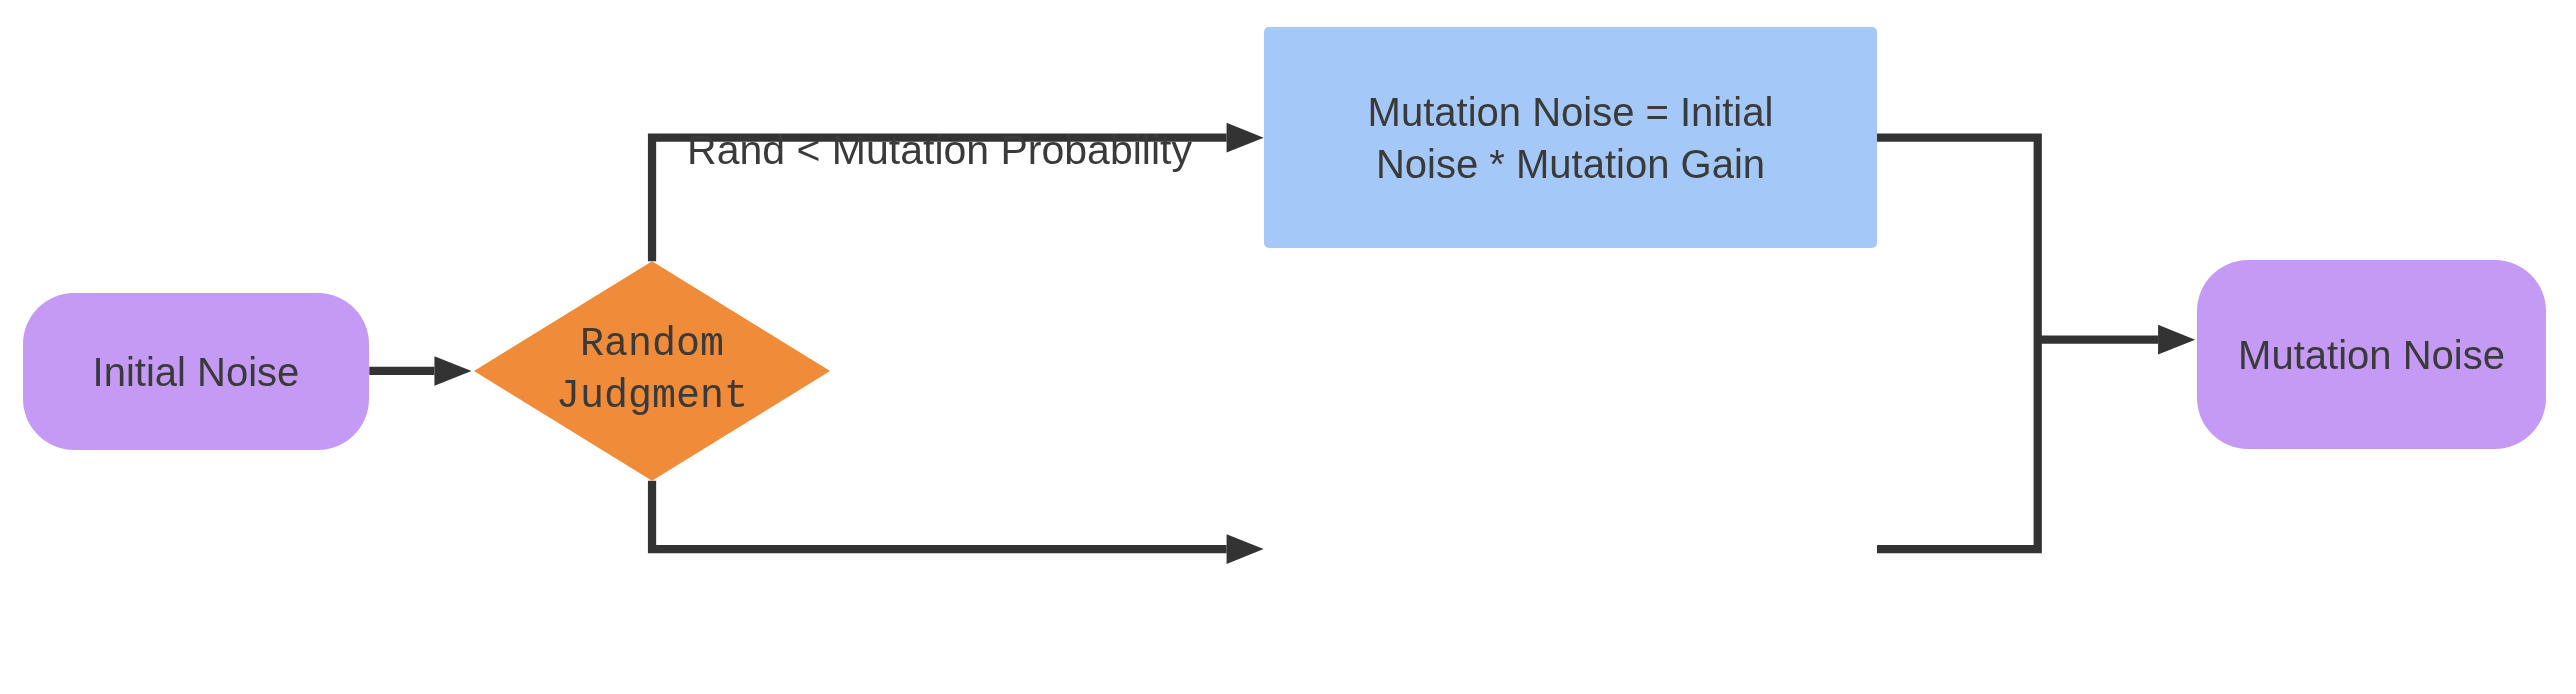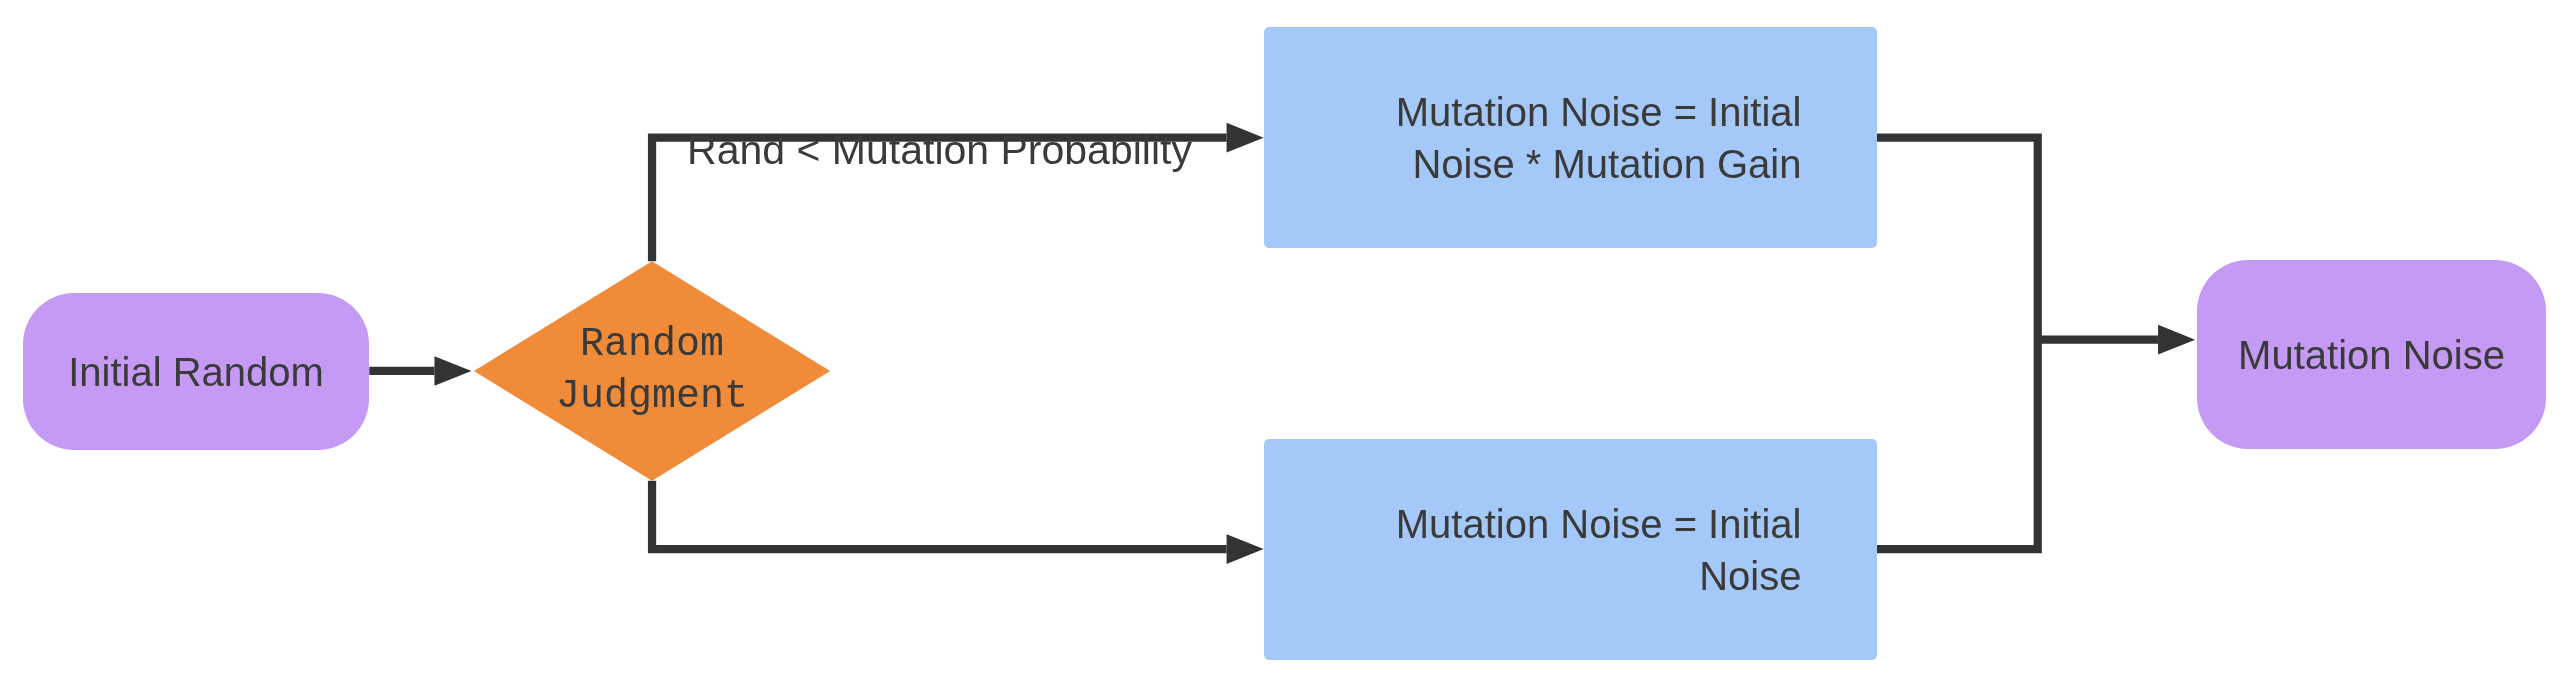--- a/index.html
+++ b/index.html
@@ -39,21 +39,21 @@
     border-radius: 51px;
   }
   .process {
     background: #a4c8f7;
     border-radius: 5px;
   }
   .node-initial      { left: 23px;   top: 293px; width: 346px; height: 157px; }
   .node-top-process  { left: 1264px; top: 27px;  width: 613px; height: 221px; }
   .node-bot-process  { left: 1264px; top: 439px; width: 613px; height: 221px; }
   .node-output       { left: 2197px; top: 260px; width: 349px; height: 189px; }
-  .process .inner    { max-width: 462px; text-align: right; }
+  .process .inner    { max-width: 462px; }
   .node-decision-label {
     position: absolute;
     left: 545px;
     top: 267px;
     width: 214px;
     height: 208px;
     display: flex;
     align-items: center;
     justify-content: center;
     text-align: center;
@@ -93,34 +93,31 @@
 
     <path d="M2277,167 L2472,167 L2472,666 L2277,666" stroke="#333333" stroke-width="10" fill="none" stroke-linejoin="miter"></path>
 
     <path d="M2472,412 L2618,412" stroke="#333333" stroke-width="10" fill="none"></path>
     <polygon points="2618,394 2663,412 2618,430" fill="#333333"></polygon>
 
     <polygon points="575,450 791,317 1007,450 791,583" fill="#ef8b39"></polygon>
   </svg>
 
   <div class="node terminal node-initial">
-    <div class="inner">Initial Random</div>
+    <div class="inner">Initial Noise</div>
   </div>
 
   <div class="node-decision-label">
     <div>Random Judgment</div>
   </div>
 
   <div class="node process node-top-process">
     <div class="inner">Mutation Noise = Initial Noise * Mutation Gain</div>
   </div>
 
-  <div class="node process node-bot-process">
-    <div class="inner">Mutation Noise = Initial Noise</div>
-  </div>
 
   <div class="node terminal node-output">
     <div class="inner">Mutation Noise</div>
   </div>
 
   <div class="edge-label edge-label-top">Rand &lt; Mutation Probability</div>
 
 </div>
 
 

